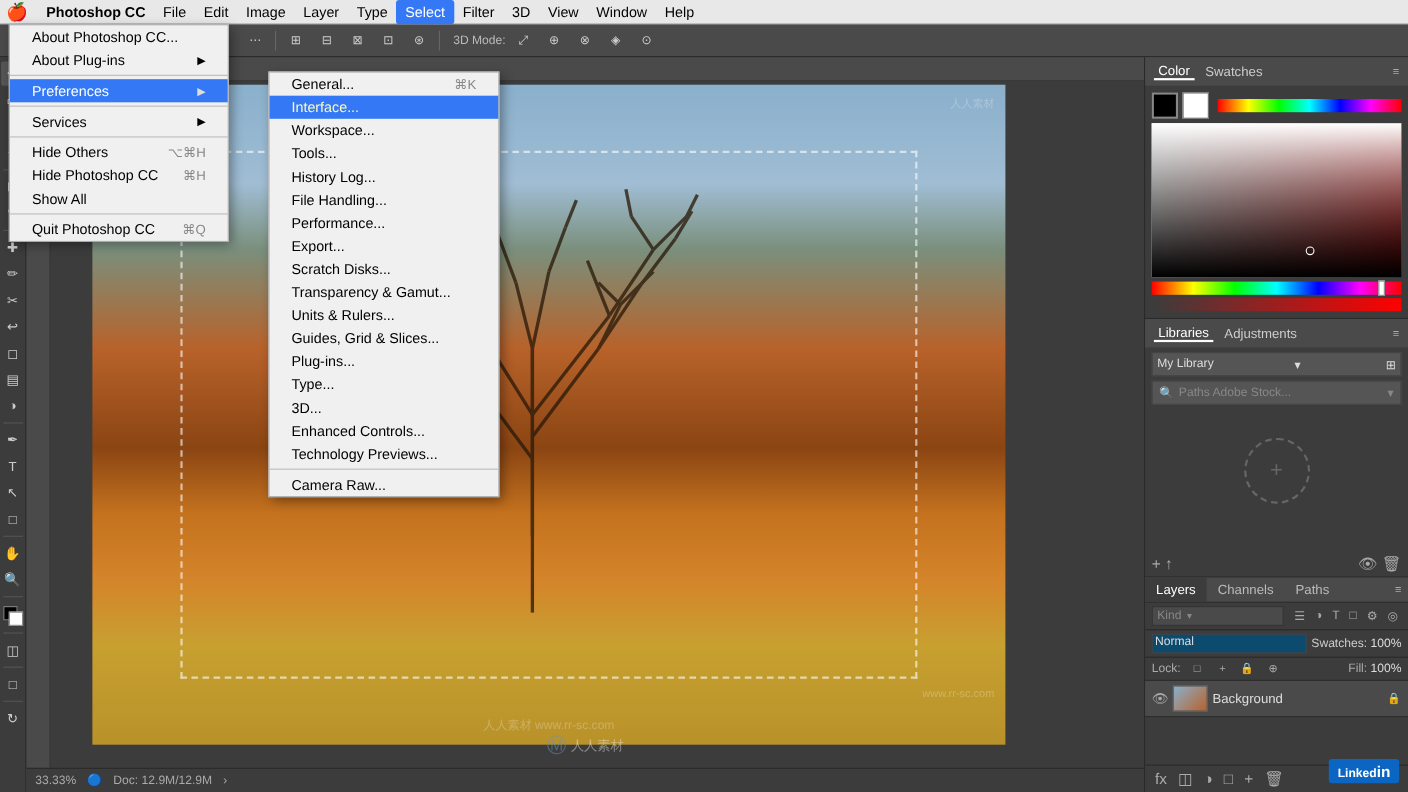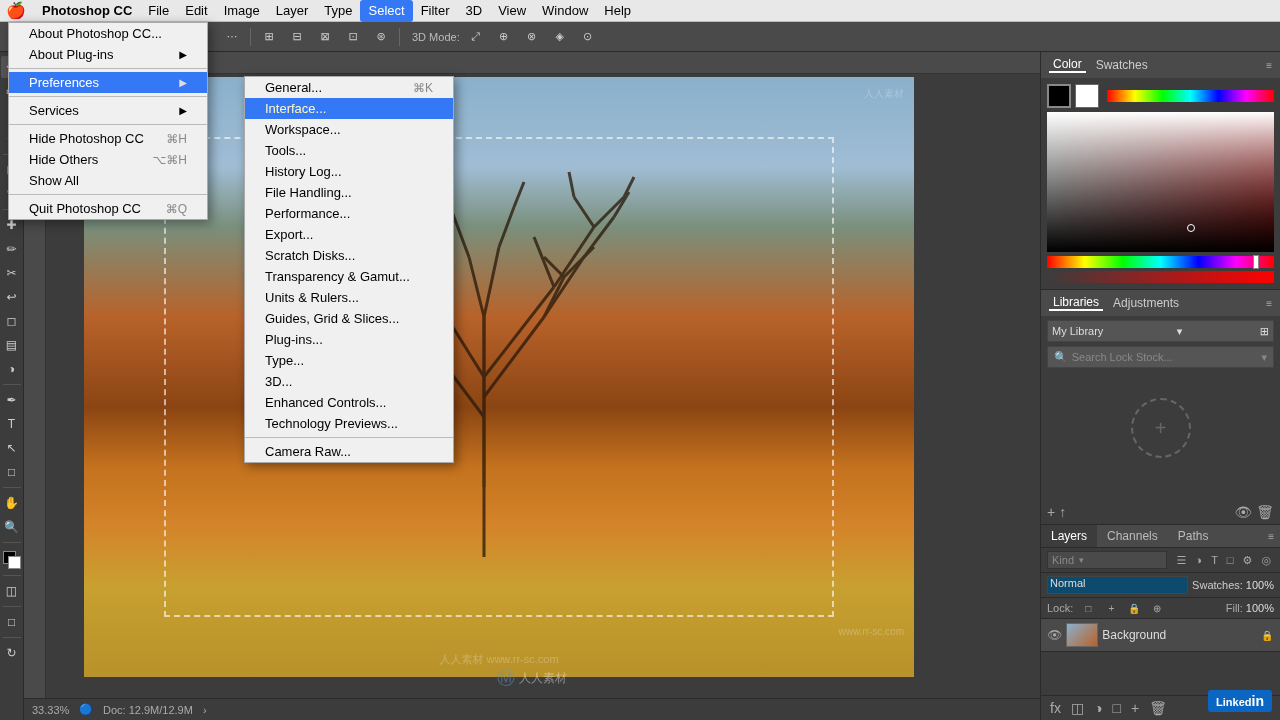--- a/index.html
+++ b/index.html
@@ -433,21 +433,21 @@
         <span style="margin-left:auto; color:#aaa; cursor:pointer; font-size:10px;">≡</span>
       </div>
       <div class="libraries-panel">
         <div class="library-select">
           <span>My Library</span>
           <span>▾</span>
           <span style="margin-left:4px;">⊞</span>
         </div>
         <div class="library-search">
           <span>🔍</span>
-          <span style="color:#888; font-size:11px;">Search Lock Stock...</span>
+          <span style="color:#888; font-size:11px;">Paths Adobe Stock...</span>
           <span style="margin-left:auto; color:#888; font-size:11px;">▾</span>
         </div>
         <div class="library-empty">
           <div class="library-empty-circle">+</div>
         </div>
       </div>
       <div class="library-panel-footer">
         <span class="library-footer-btn">+</span>
         <span class="library-footer-btn">↑</span>
         <span style="margin-left:auto;" class="library-footer-btn">👁</span>
@@ -529,38 +529,38 @@
       <span>Preferences</span>
       <span class="arrow" style="color:#ddd;">▶</span>
     </div>
     <div class="menu-separator"></div>
     <div class="menu-item">
       <span>Services</span>
       <span class="arrow">▶</span>
     </div>
     <div class="menu-separator"></div>
     <div class="menu-item">
+      <span>Hide Others</span>
+      <span class="shortcut">⌥⌘H</span>
+    </div>
+    <div class="menu-item">
       <span>Hide Photoshop CC</span>
       <span class="shortcut">⌘H</span>
     </div>
     <div class="menu-item">
-      <span>Hide Others</span>
-      <span class="shortcut">⌥⌘H</span>
-    </div>
-    <div class="menu-item">
       <span>Show All</span>
     </div>
     <div class="menu-separator"></div>
     <div class="menu-item">
       <span>Quit Photoshop CC</span>
       <span class="shortcut">⌘Q</span>
     </div>
   </div>
 
-  <div class="menu-popup" style="top:54px; left:244px; min-width:210px;">
+  <div class="menu-popup" style="top:43px; left:244px; min-width:210px;">
     <div class="menu-item">
       <span>General...</span>
       <span class="shortcut">⌘K</span>
     </div>
     <div class="menu-item highlighted">
       <span>Interface...</span>
     </div>
     <div class="menu-item">
       <span>Workspace...</span>
     </div>

